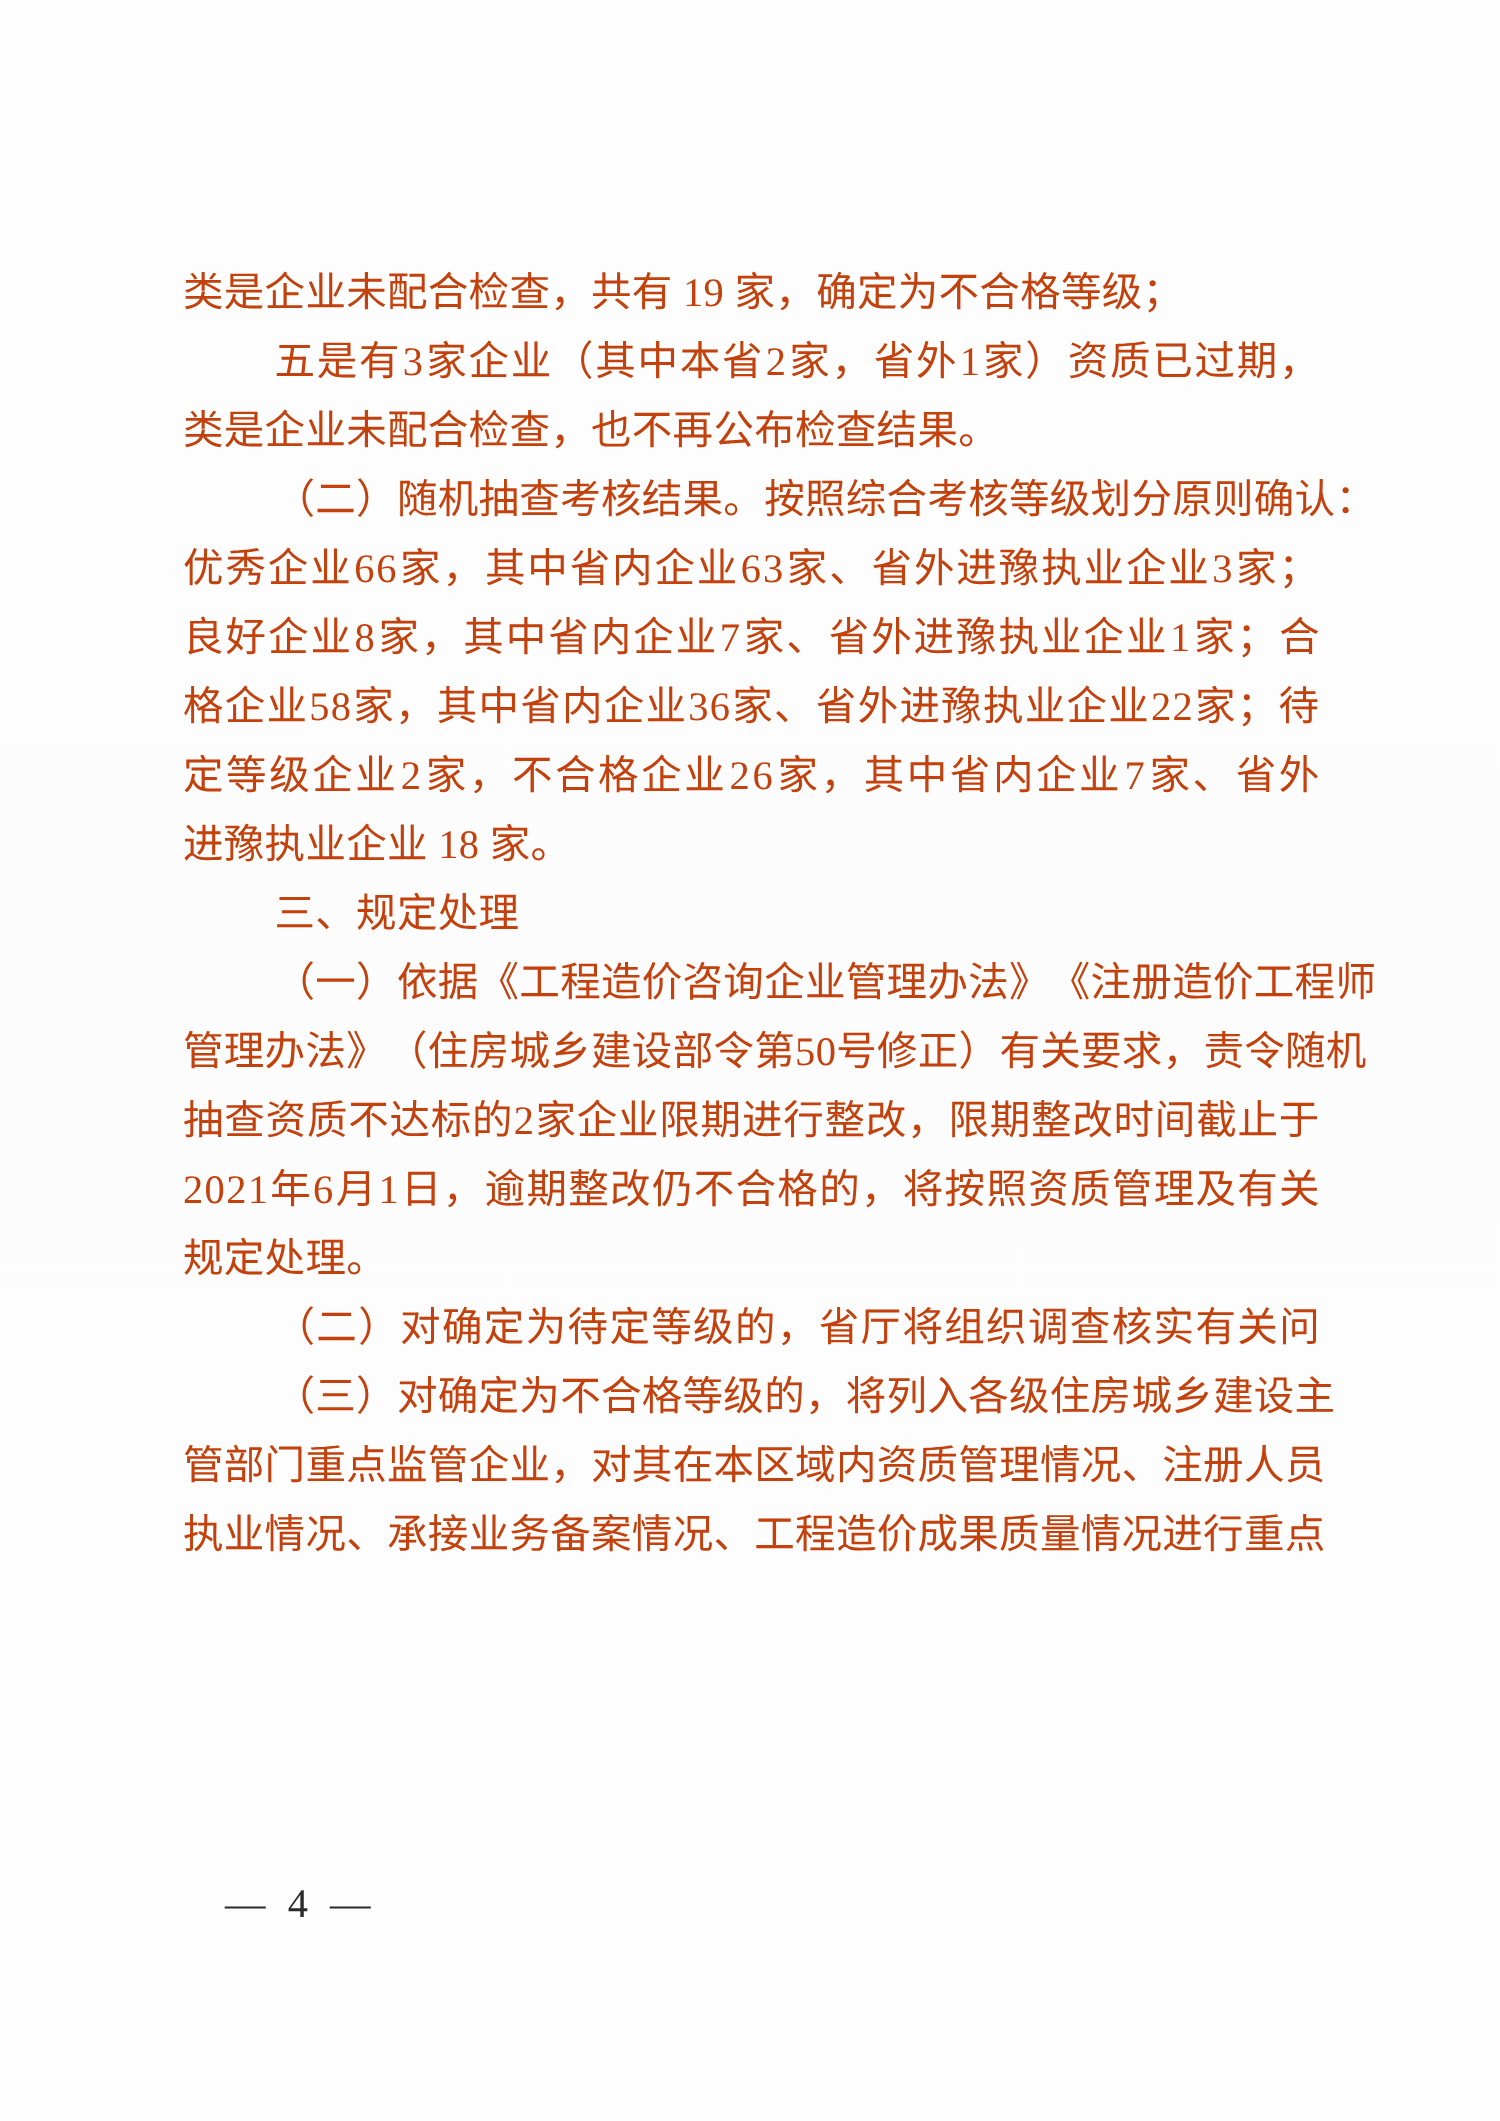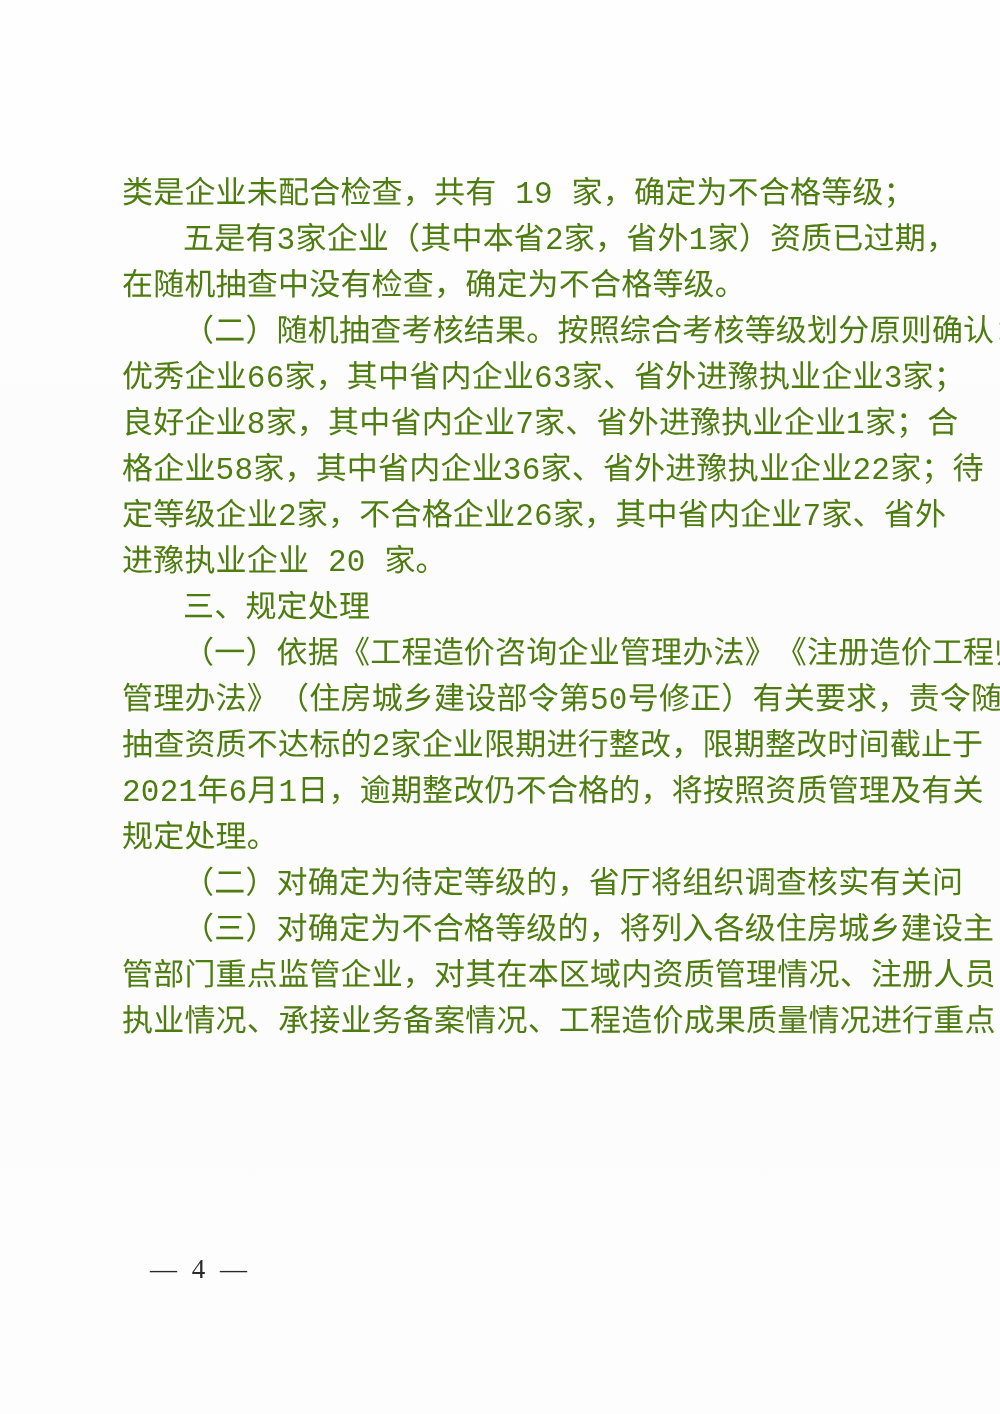--- a/index.html
+++ b/index.html
@@ -36,25 +36,24 @@
     left: 122px;
     top: 172px;
     width: 758px;
     z-index: 2;
   }
 
   .line {
     display: block;
     height: 46px;
     line-height: 46px;
-    font-size: 31px;
-    color: #4d7c0f;
+    font-size: 27px;
+    color: #c2410c;
     white-space: nowrap;
     letter-spacing: 0.2px;
-    font-family: Liberation Mono, monospace;
   }
 
   
   .line.just {
     display: flex;
     justify-content: space-between;
     white-space: normal;
   }
   .line.just > span {
     display: inline-block;
@@ -110,21 +109,21 @@
         <span> </span>
         <span>家</span>
         <span>）</span>
         <span>资</span>
         <span>质</span>
         <span>已</span>
         <span>过</span>
         <span>期</span>
         <span>，</span>
       </div>
-      <div class="line">在随机抽查中没有检查，确定为不合格等级。</div>
+      <div class="line">类是企业未配合检查，也不再公布检查结果。</div>
       <div class="line indent just">
         <span>（</span>
         <span>二</span>
         <span>）</span>
         <span>随</span>
         <span>机</span>
         <span>抽</span>
         <span>查</span>
         <span>考</span>
         <span>核</span>
@@ -287,21 +286,21 @@
         <span>企</span>
         <span>业</span>
         <span> </span>
         <span>7</span>
         <span> </span>
         <span>家</span>
         <span>、</span>
         <span>省</span>
         <span>外</span>
       </div>
-      <div class="line">进豫执业企业 20 家。</div>
+      <div class="line">进豫执业企业 18 家。</div>
       <div class="line indent">三、规定处理</div>
       <div class="line indent just">
         <span>（</span>
         <span>一</span>
         <span>）</span>
         <span>依</span>
         <span>据</span>
         <span>《</span>
         <span>工</span>
         <span>程</span>

